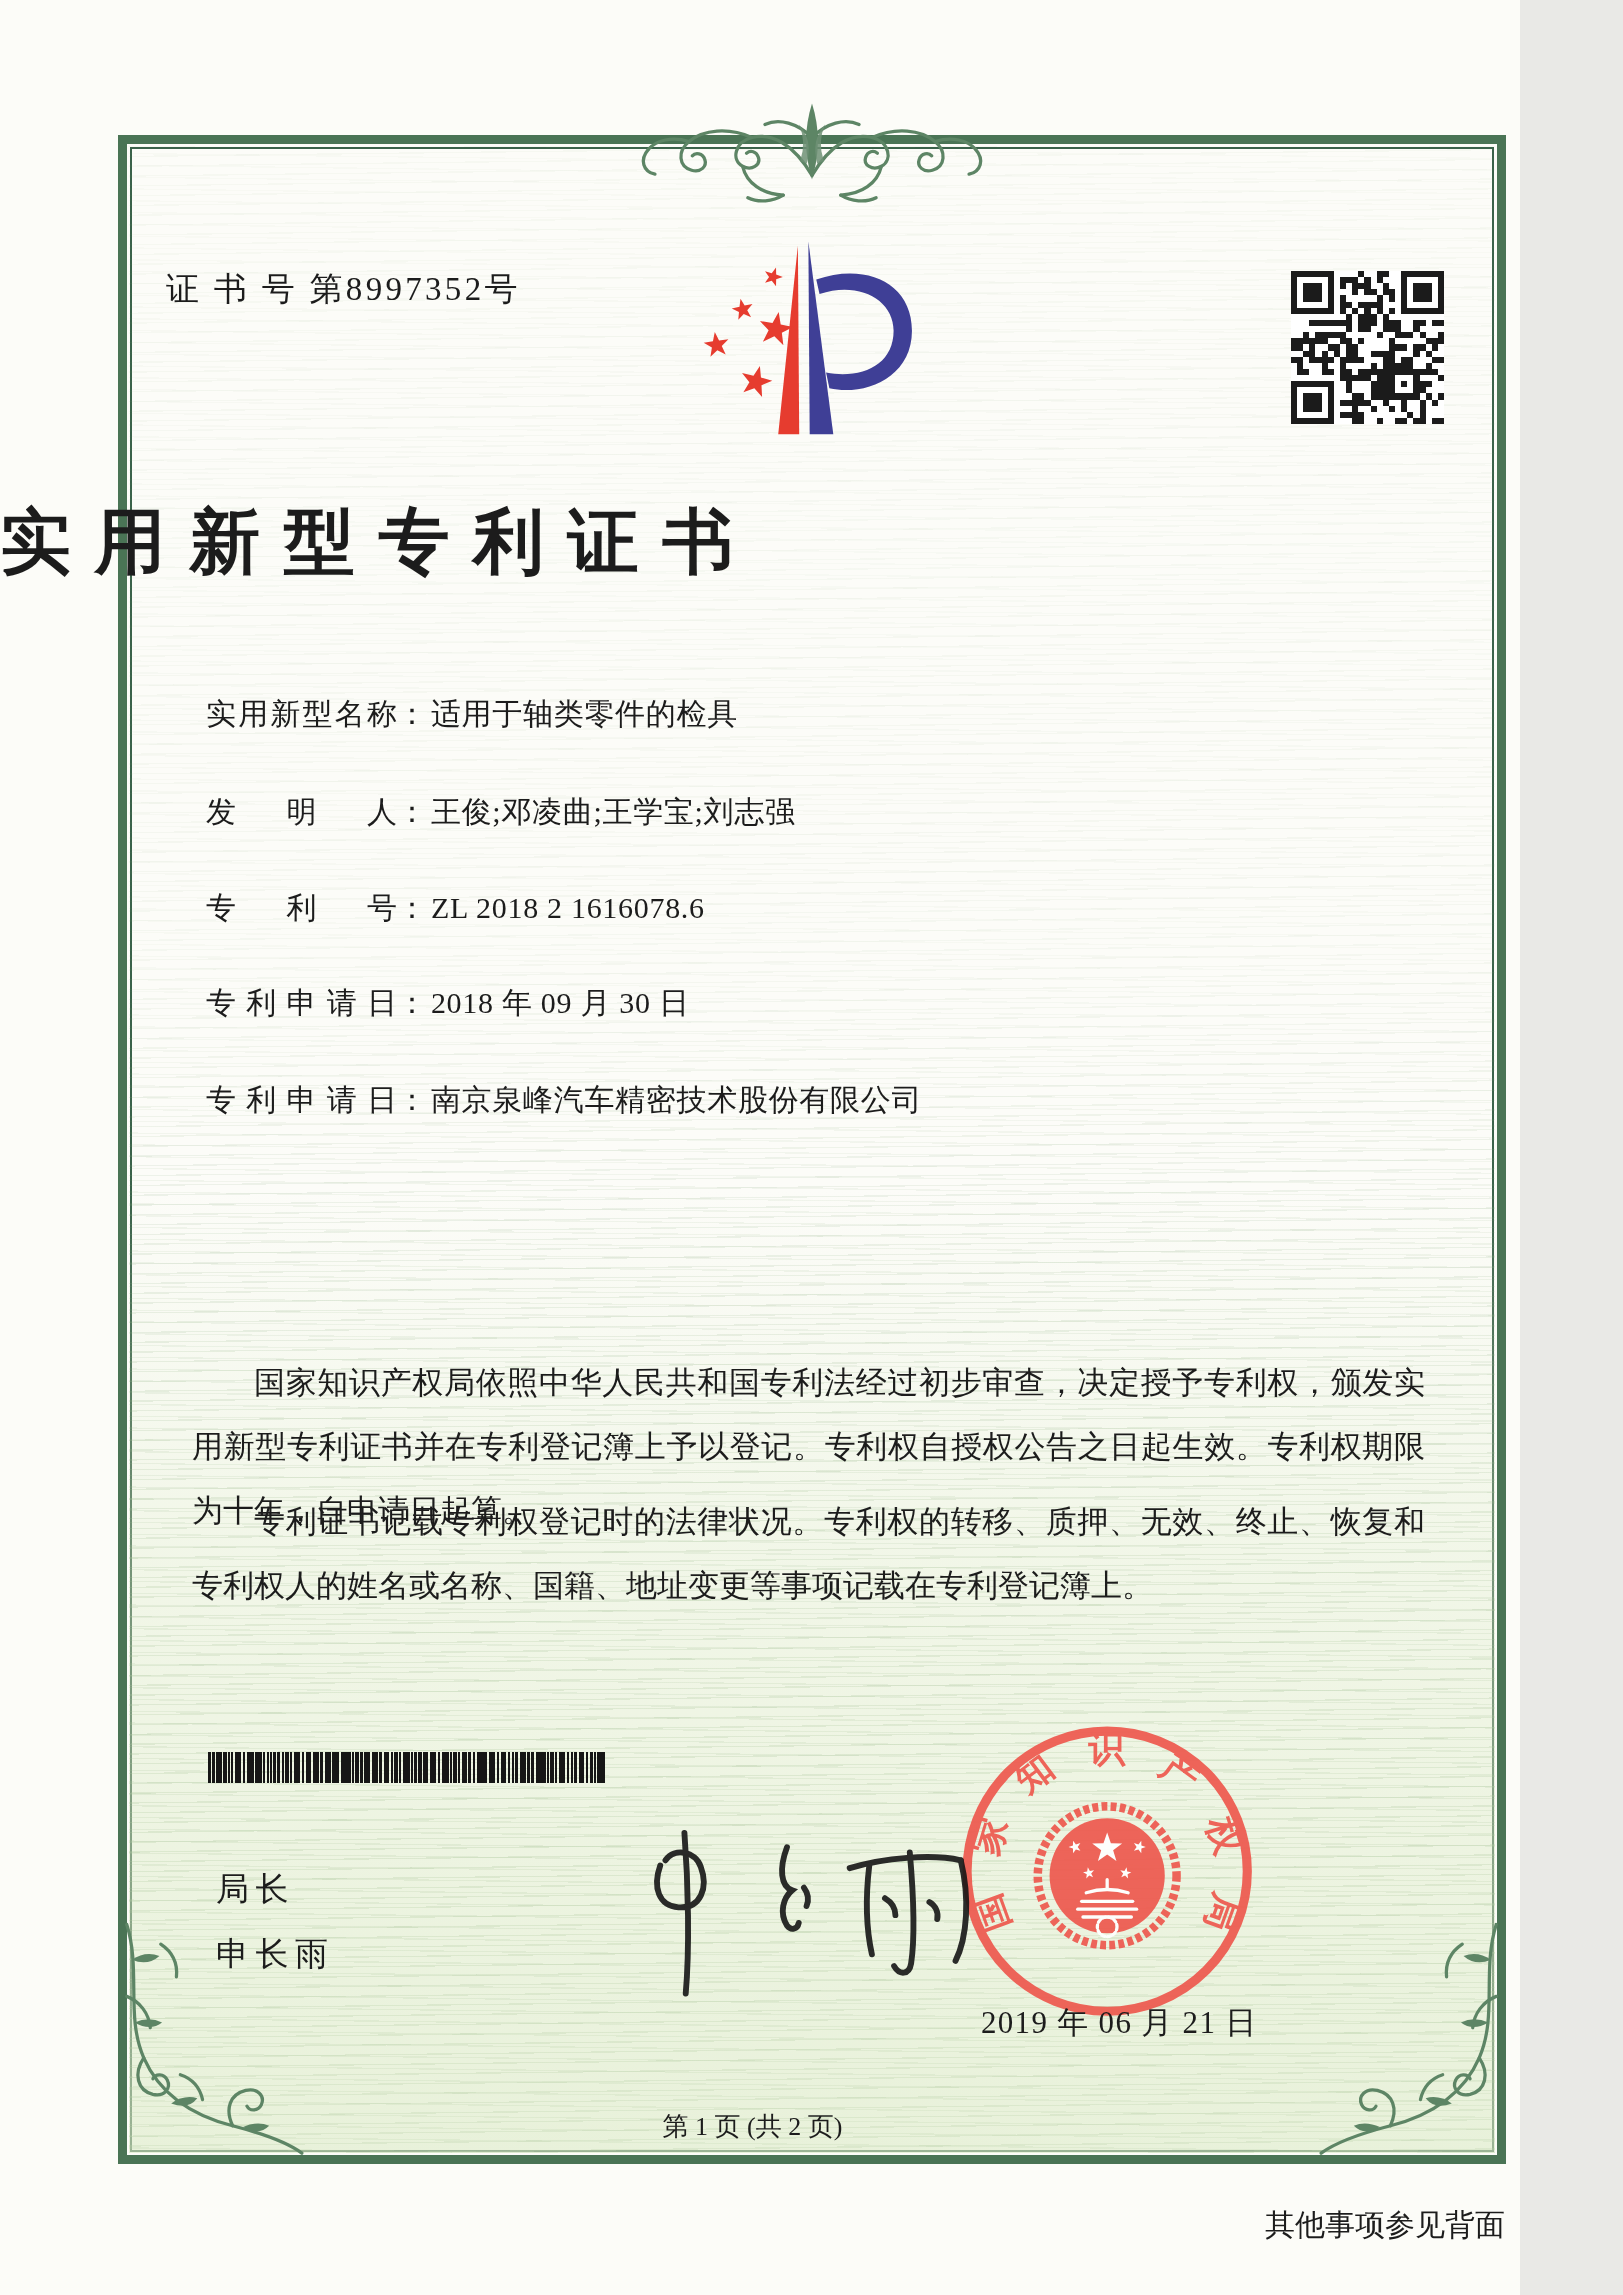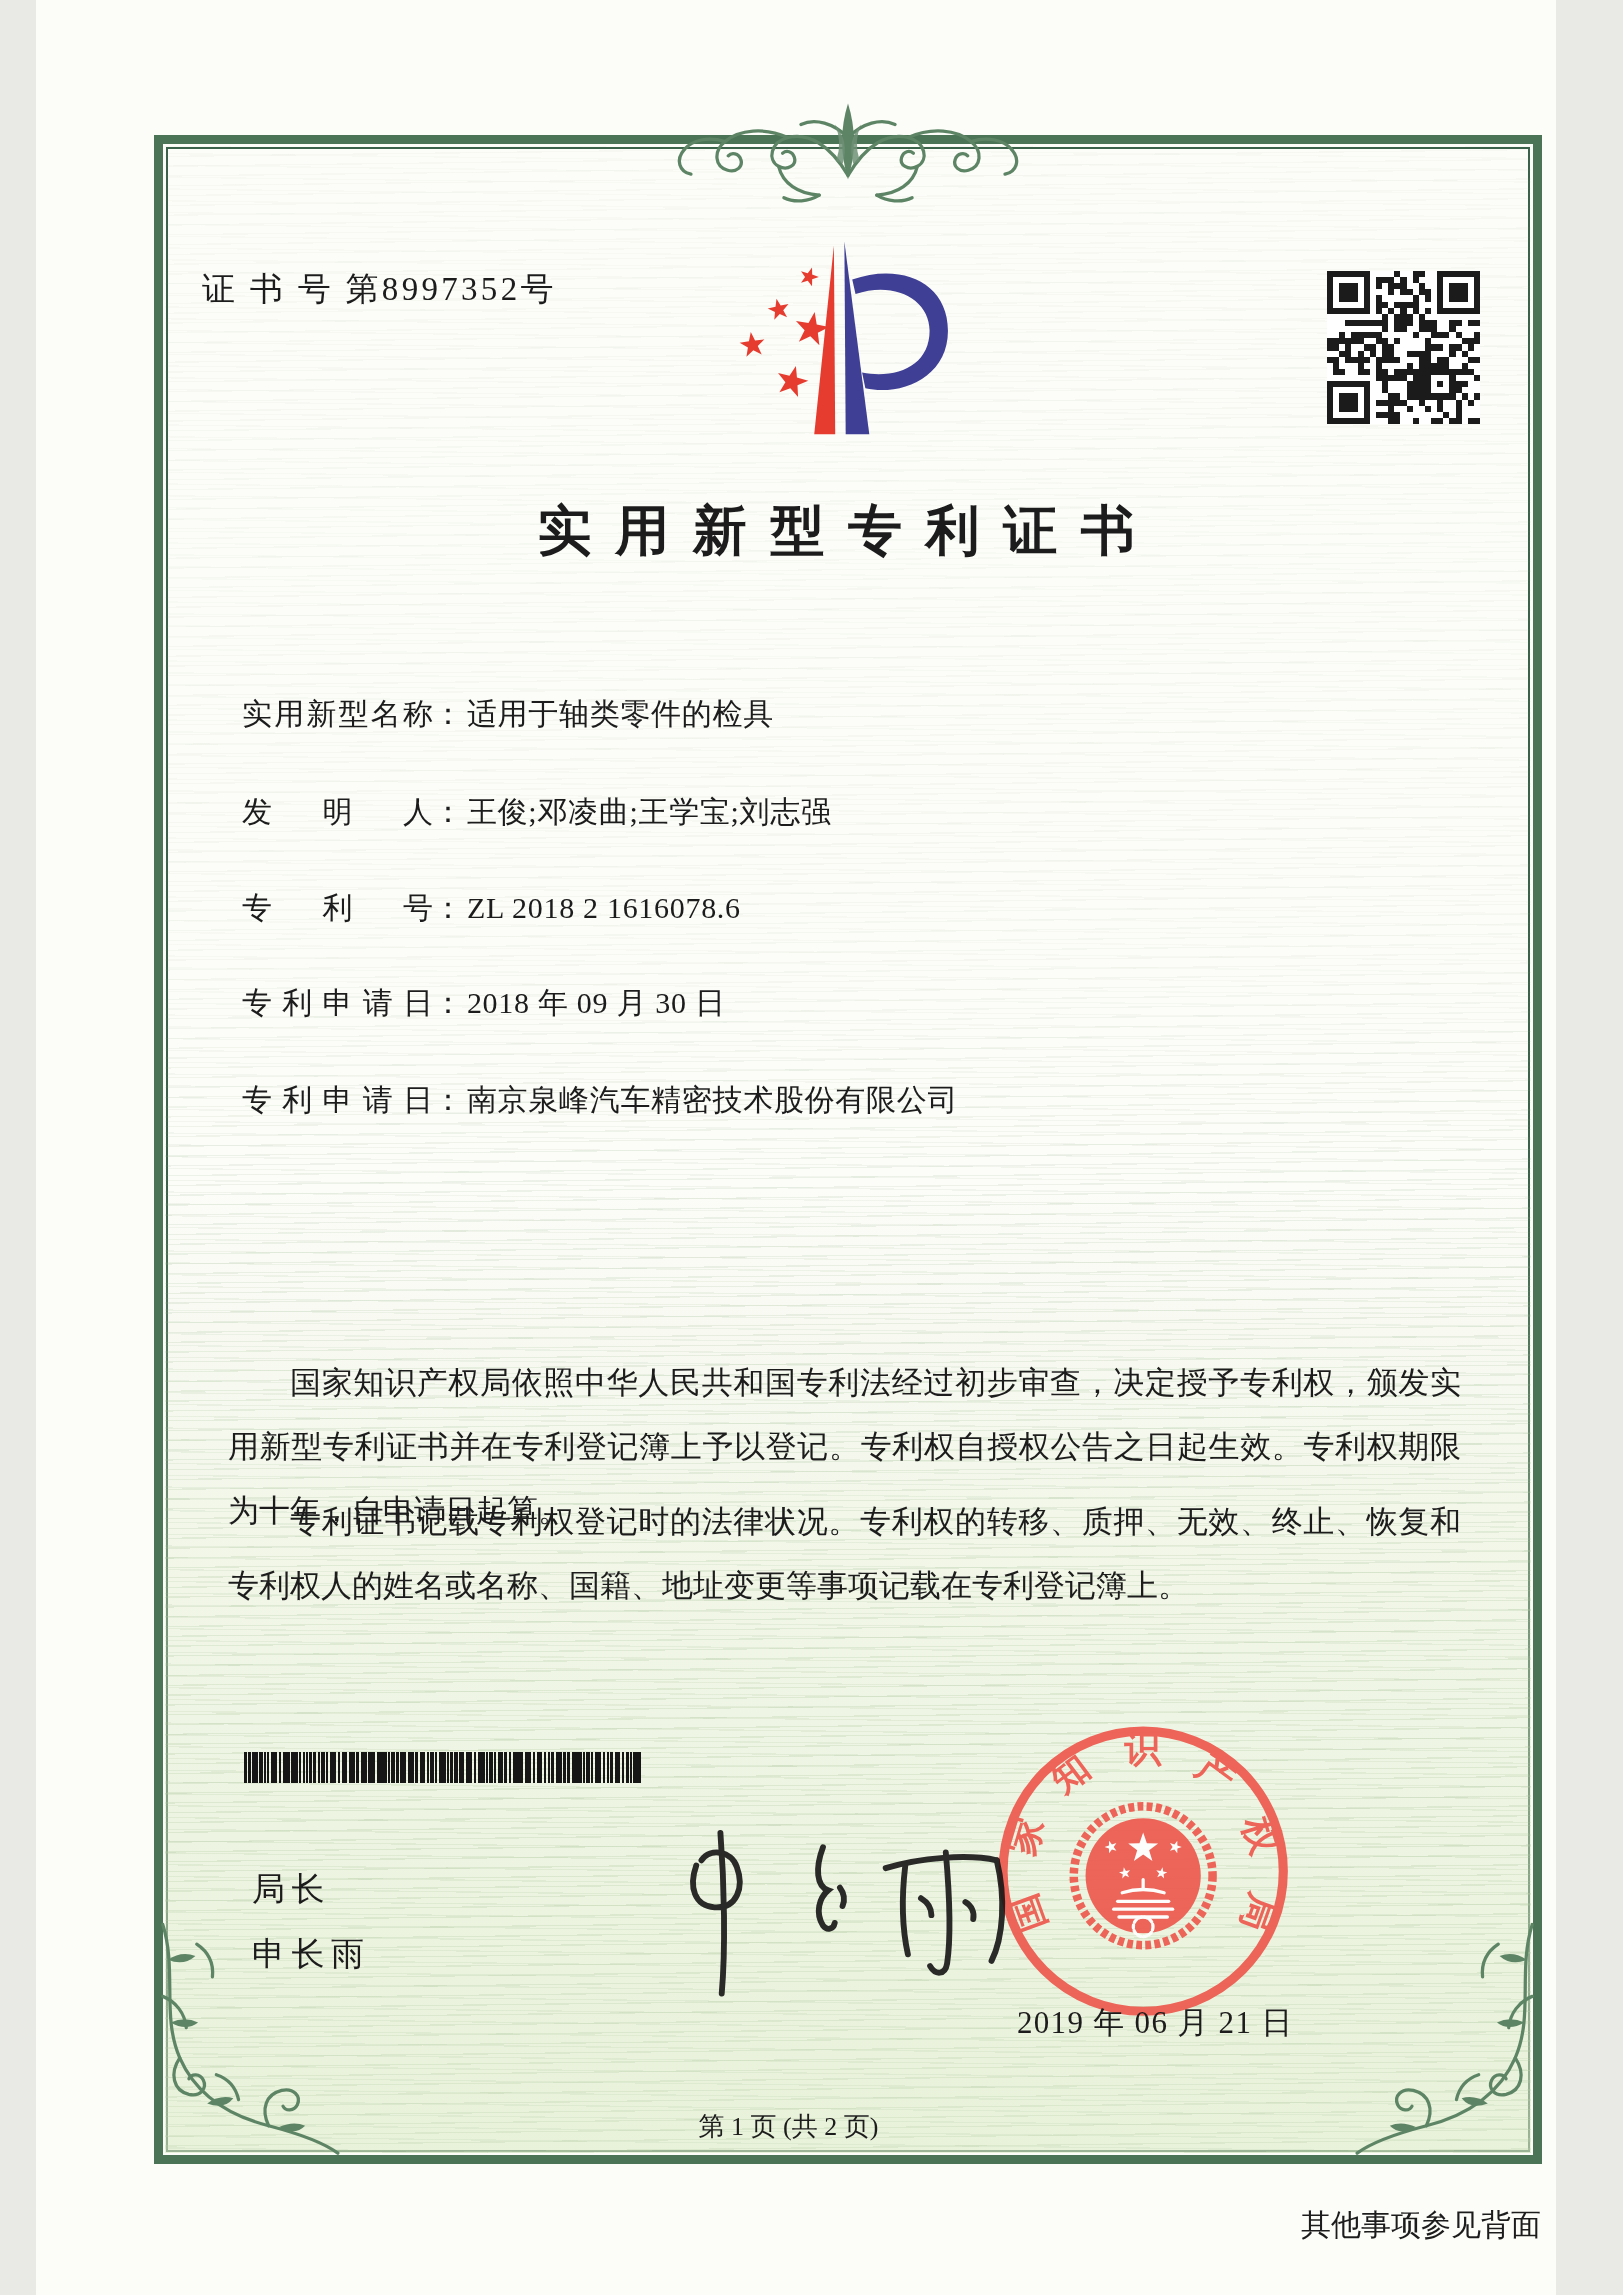--- a/index.html
+++ b/index.html
@@ -1,17 +1,17 @@
 <!DOCTYPE html>
 <html style="font-size:10.5px"><head>
 <meta charset="utf-8">
 <style>
   html,body{margin:0;padding:0;background:#e9e9e6;}
   #page{position:relative;width:1520px;height:2295px;background:#fcfcf8;overflow:hidden;
-        font-family:"Liberation Serif","DejaVu Serif",serif;color:#1c1c1c;margin-left:36px;}
+        font-family:"Liberation Serif","DejaVu Serif",serif;color:#1c1c1c;}
 
   
   .frame{position:absolute;left:118px;top:135px;width:1388px;height:2029px;
          border:9.2px solid #4a7455;box-sizing:border-box;}
   .frame-inner{position:absolute;inset:3.3px;border:2px solid #3a624a;}
 
   
   .watermark{position:absolute;inset:2px;z-index:0;
     background-image:
       repeating-linear-gradient(179.3deg, rgba(140,175,130,0.30) 0 1.3px, transparent 1.3px 9.8px),
@@ -26,22 +26,22 @@
   .corner-orn{position:absolute;top:1918px;width:196px;height:243px;z-index:2;}
   .corner-orn.left{left:115px;}
   .corner-orn.right{left:1312px;transform:scaleX(-1);}
 
   
   .cert-no{position:absolute;left:166px;top:267px;font-size:33px;letter-spacing:3.3px;z-index:3;}
   .logo{position:absolute;left:693px;top:236px;width:236px;height:209px;z-index:3;}
   .qr{position:absolute;left:1291px;top:271px;width:153px;height:153px;z-index:3;background:#fff;}
   .qr svg{width:100%;height:100%;shape-rendering:crispEdges;}
 
-  .title{position:absolute;left:0;top:495px;width:1624px;text-align:center;
-         font-size:54px;font-weight:700;letter-spacing:23.6px;z-index:3;font-family:Liberation Serif, serif;}
+  .title{position:absolute;left:0;top:495px;width:1624px;
+         font-size:71px;font-weight:700;letter-spacing:23.6px;z-index:3;font-family:Liberation Serif, serif;}
 
   
   .row{position:absolute;left:206px;font-size:30px;line-height:1.25;z-index:3;white-space:nowrap;}
   .flabel{display:inline-block;width:191px;text-align:justify;text-align-last:justify;vertical-align:top;}
   .fsep{display:inline-block;vertical-align:top;}
   .fvalue{display:inline-block;margin-left:3.9px;vertical-align:top;letter-spacing:0.7px;}
   .grant2{position:absolute;left:603px;top:0;white-space:nowrap;}
 
   
   .para{position:absolute;left:192px;width:1233px;font-size:31px;line-height:64px;

